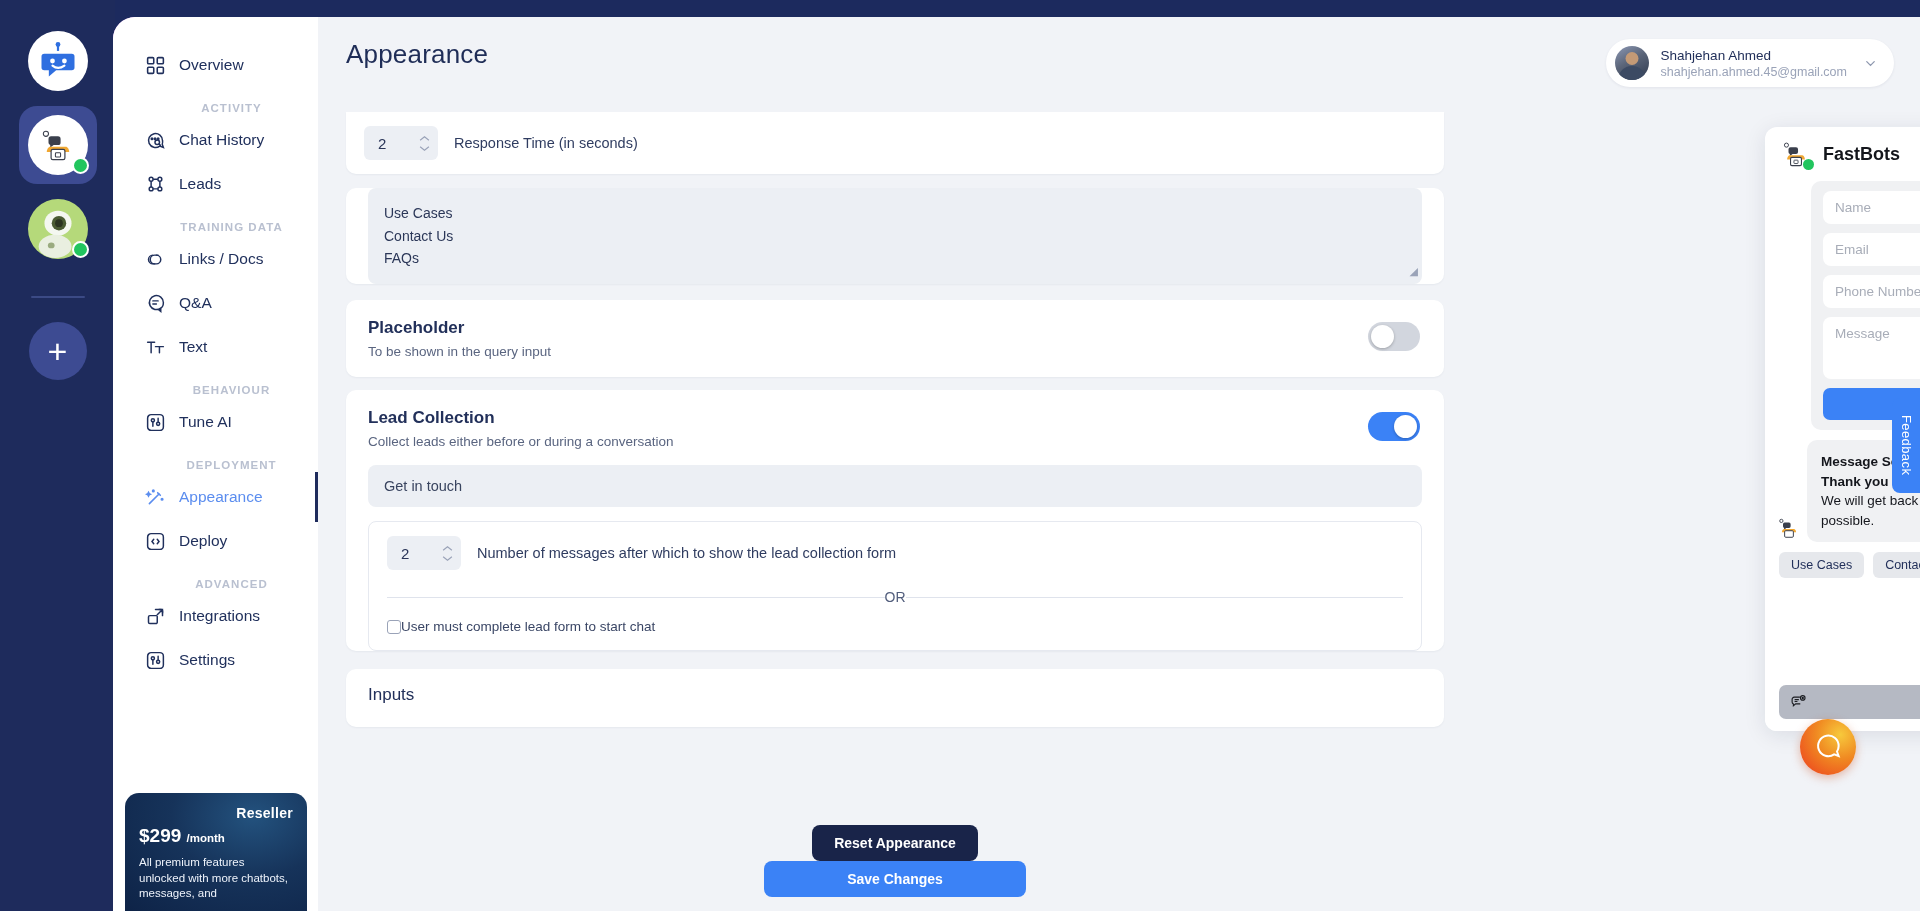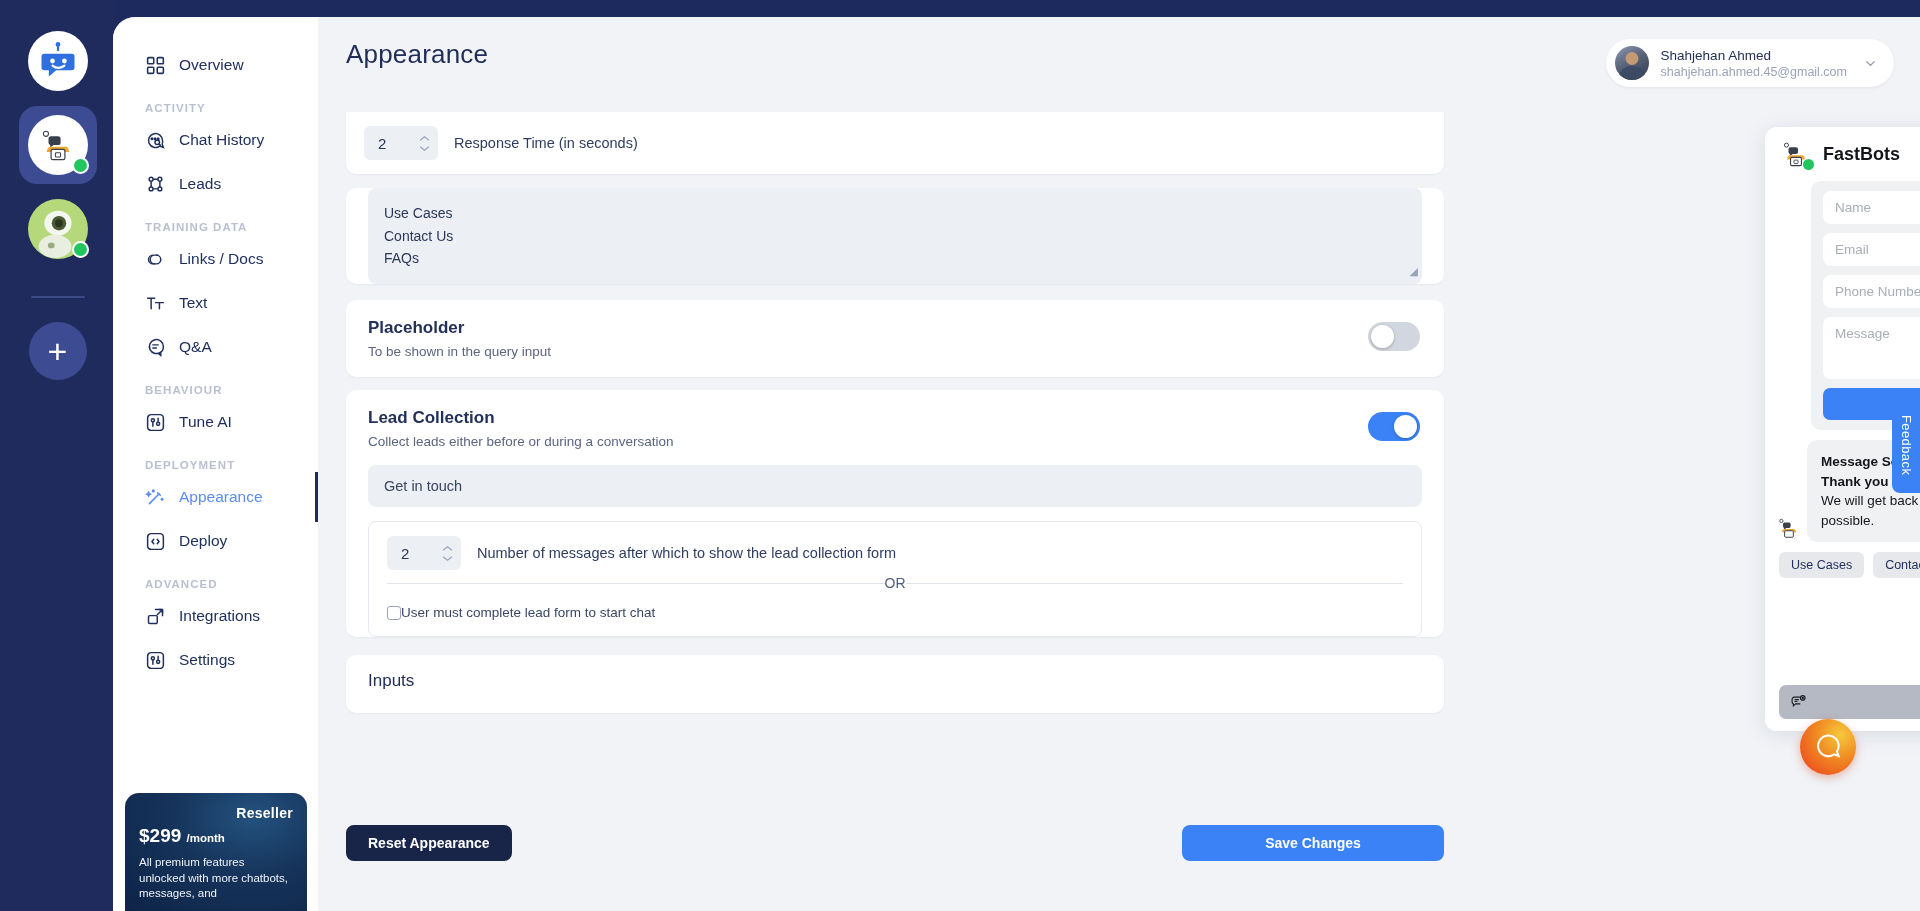--- a/index.html
+++ b/index.html
@@ -65,21 +65,21 @@
   }
   .nav-item.active { color: #5b8def; }
   .nav-item.active::after {
     content: ""; position: absolute; right: 0; top: -3px;
     width: 3px; height: 50px; background: #1e2b5c;
   }
   .nav-ico { width: 21px; height: 21px; flex: 0 0 21px; display: block; }
   .nav-ico svg { width: 21px; height: 21px; display: block; }
   .nav-section {
     font-size: 11.5px; letter-spacing: .09em; color: #b9c0d0;
-    font-weight: 700; padding-left: 32px; margin: 15px 0 4px;
+    font-weight: 700; padding-left: 32px; margin: 15px 0 4px; text-align: center;
   }
 
   
   #promo {
     position: absolute; left: 12px; bottom: 0; width: 182px; height: 118px;
     border-radius: 14px 14px 0 0; overflow: hidden;
     background: radial-gradient(ellipse at 70% 20%, #23527e 0%, #16335a 45%, #0e2347 100%);
     color: #fff; padding: 12px 14px 0;
   }
   #promo .res {
@@ -149,34 +149,34 @@
 
   .plain-field {
     margin: 16px 22px 14px; background: #eceff4; border-radius: 8px;
     padding: 13px 16px; font-size: 14.5px; color: #39445f;
   }
 
   .inner-card {
     margin: 0 22px 18px; border: 1px solid #e6e9f0; border-radius: 8px;
     padding: 14px 18px 16px;
   }
-  .or-line { display: flex; align-items: center; margin: 5px 0 14px; }
+  .or-line { display: flex; align-items: center; margin: 19px 0 14px; }
   .or-line .ln { flex: 1; height: 1px; background: #dfe3ec; }
   .or-line .or { font-size: 14px; color: #515d7c; }
   .chk-row { display: flex; align-items: center; gap: 0; font-size: 13.5px; color: #3a4665; }
   .chk {
     width: 14px; height: 14px; border: 1.5px solid #9aa3b8; border-radius: 3px;
     background: #fff; cursor: pointer;
   }
   .inputs-title { font-size: 17px; color: #22305a; padding: 16px 22px 22px; font-weight: 400; }
 
   
   #actions {
     position: absolute; left: 28px; top: 808px; width: 1098px;
-    display: flex; justify-content: space-between; align-items: center;
+    display: flex; justify-content: space-between; align-items: center; flex-direction: column;
   }
   .btn {
     border: none; border-radius: 8px; cursor: pointer;
     font-size: 14px; font-weight: 700; color: #fff;
     font-family: "Liberation Sans", sans-serif;
   }
   #btn-reset { background: #192449; height: 36px; padding: 0 22px; }
   #btn-save { background: #3b82f6; height: 36px; width: 262px; }
 
   
@@ -389,35 +389,35 @@
           <path d="M13 7a5 5 0 0 1 0 10H9a5 5 0 0 1 0-10"></path>
           <path d="M11 17a5 5 0 0 1 0-10h4"></path>
         </svg>
       </span>
       <span>Links / Docs</span>
     </div>
 
     <div class="nav-item">
       <span class="nav-ico">
         <svg viewBox="0 0 24 24" fill="none" stroke="#20305c" stroke-width="1.7" stroke-linecap="round">
+          <path d="M21 11a8 8 0 1 0-3 6.2V21l-2.6-2.1A8 8 0 0 0 21 11z"></path>
+          <path d="M9 9h6M9 12.5h4"></path>
+        </svg>
+      </span>
+      <span>Q&amp;A</span>
+    </div>
+
+    <div class="nav-item">
+      <span class="nav-ico">
+        <svg viewBox="0 0 24 24" fill="none" stroke="#20305c" stroke-width="1.7" stroke-linecap="round">
           <path d="M3 6h8M7 6v12"></path>
             <path d="M12 11h9M16.5 11v7"></path>
         </svg>
       </span>
       <span>Text</span>
-    </div>
-
-    <div class="nav-item">
-      <span class="nav-ico">
-        <svg viewBox="0 0 24 24" fill="none" stroke="#20305c" stroke-width="1.7" stroke-linecap="round">
-          <path d="M21 11a8 8 0 1 0-3 6.2V21l-2.6-2.1A8 8 0 0 0 21 11z"></path>
-          <path d="M9 9h6M9 12.5h4"></path>
-        </svg>
-      </span>
-      <span>Q&amp;A</span>
     </div>
 
     <div class="nav-section">BEHAVIOUR</div>
 
     <div class="nav-item">
       <span class="nav-ico">
         <svg viewBox="0 0 24 24" fill="none" stroke="#20305c" stroke-width="1.7" stroke-linecap="round">
           <rect x="3" y="3" width="18" height="18" rx="4"></rect>
           <circle cx="9" cy="9.5" r="1.8"></circle>
             <circle cx="15" cy="13.5" r="1.8"></circle>

